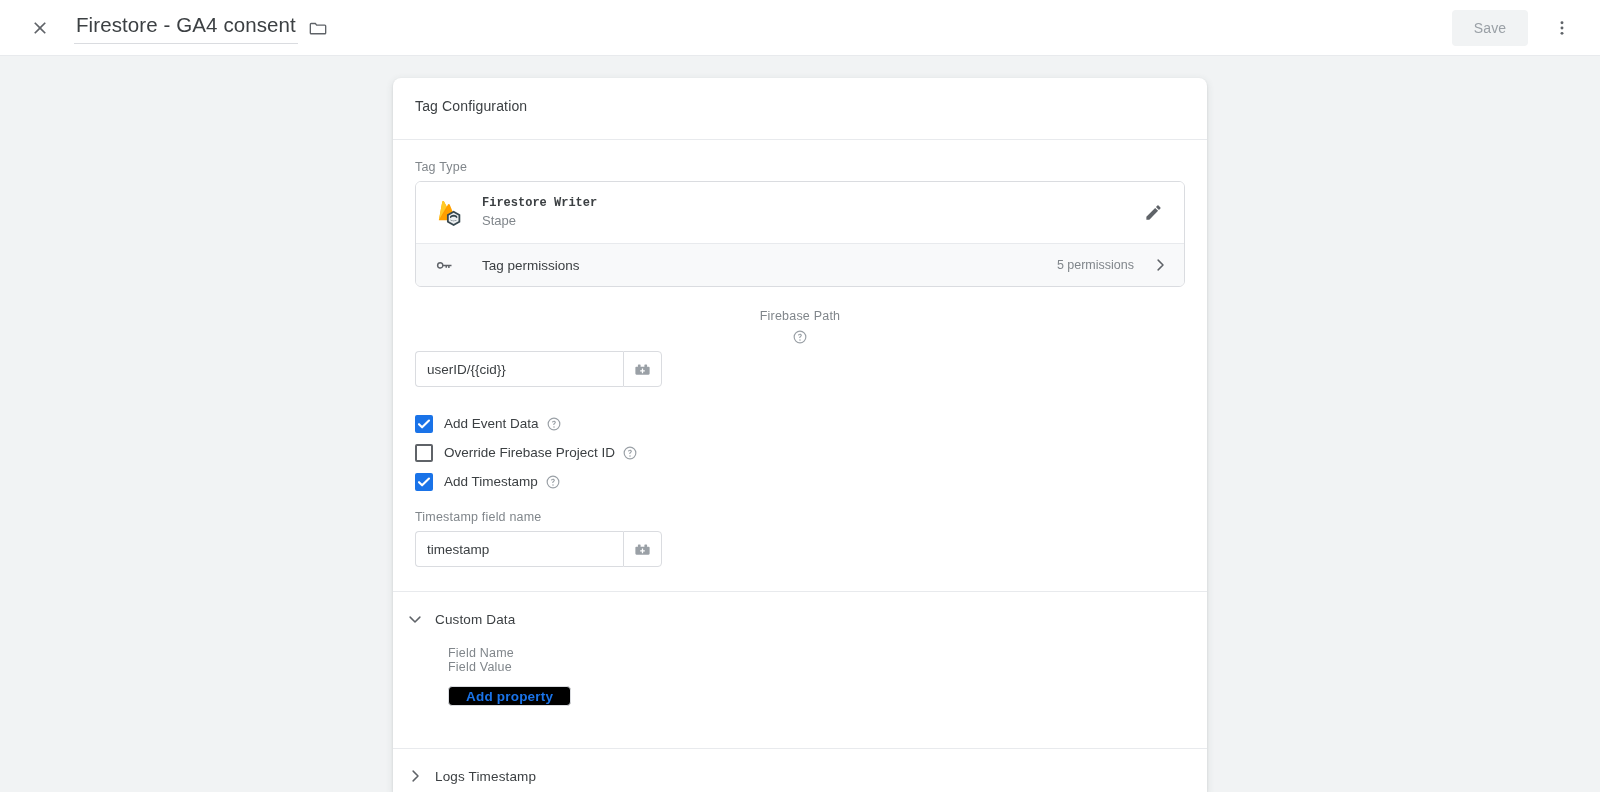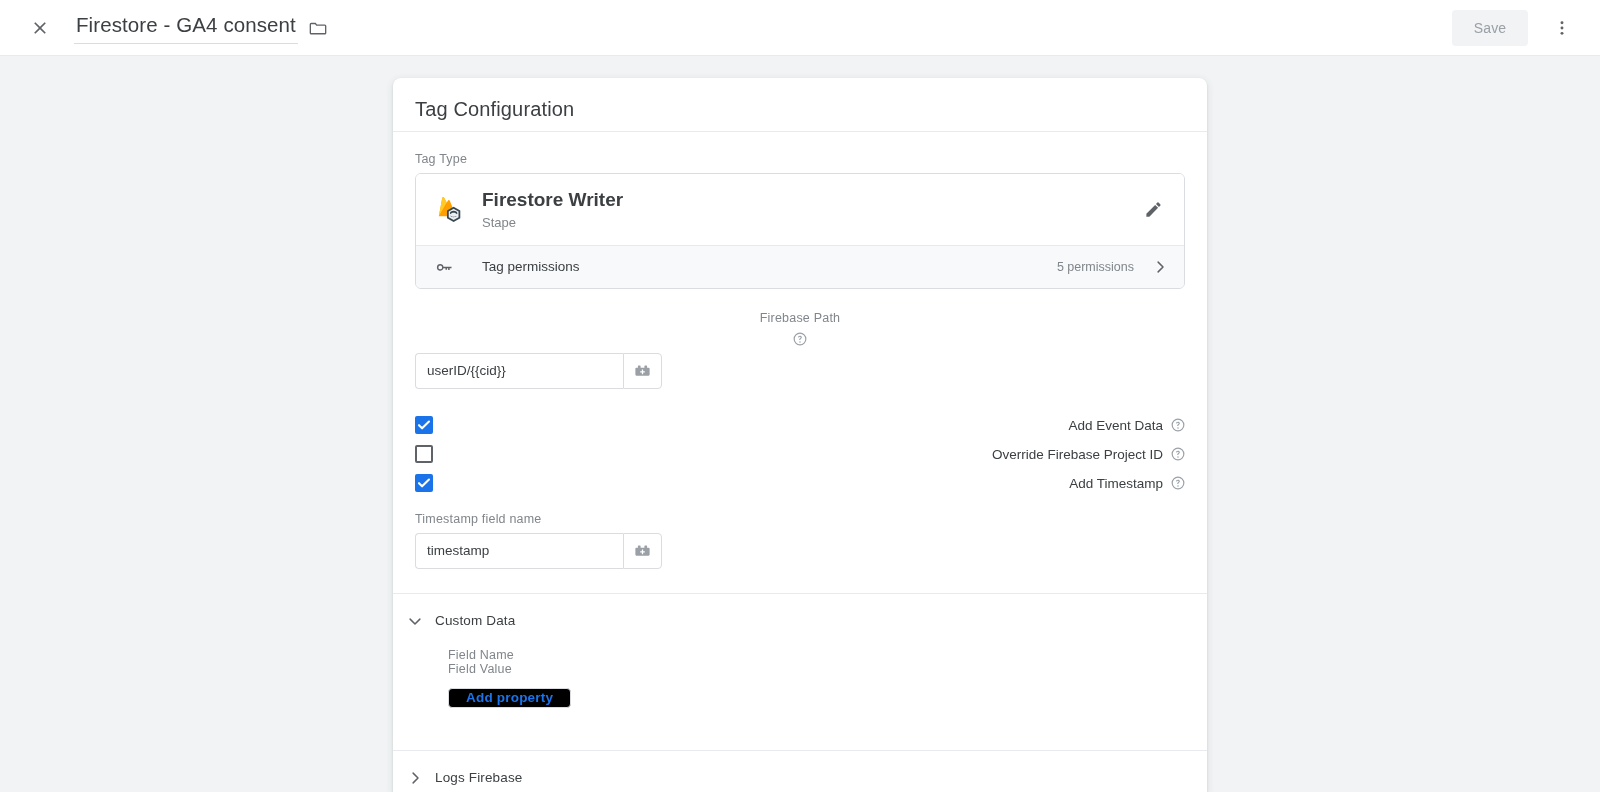--- a/index.html
+++ b/index.html
@@ -70,23 +70,23 @@
   }
   .card {
     width: 814px;
     margin-top: 22px;
     background: #ffffff;
     border-radius: 8px 8px 0 0;
     box-shadow: 0 1px 2px rgba(60,64,67,.15), 0 2px 6px 2px rgba(60,64,67,.07);
     overflow: hidden;
   }
   .card-head {
-    padding: 20px 22px 10px 22px;
+    padding: 20px 22px 25px 22px;
     border-bottom: 1px solid #e8eaed;
-    font-size: 20px;
+    font-size: 14px;
     color: #3c4043;
     letter-spacing: .15px;
   }
   .card-body { padding: 20px 22px 0 22px; }
 
   .field-label {
     font-size: 12.5px;
     color: #80868b;
     letter-spacing: .2px;
     display: flex;
@@ -103,21 +103,21 @@
   }
   .tagtype-main {
     display: flex;
     align-items: center;
     padding: 13px 14px 13px 17px;
     background: #fff;
     cursor: pointer;
   }
   .tt-icon { width: 30px; height: 30px; flex: none; margin-right: 19px; }
   .tt-text { flex: 1 1 auto; min-width: 0; }
-  .tt-name { font-size: 19px; font-weight: bold; color: #3c4043; line-height: 1.35; }
+  .tt-name { font-size: 12px; font-weight: bold; color: #3c4043; line-height: 1.35; font-family: Liberation Mono, monospace; }
   .tt-vendor { font-size: 13px; color: #80868b; line-height: 1.4; margin-top: 1px; }
   .tt-edit { width: 34px; height: 34px; display: flex; align-items: center; justify-content: center; border-radius: 50%; cursor: pointer; flex: none; }
 
   .perm-row {
     display: flex;
     align-items: center;
     padding: 11px 14px 11px 17px;
     background: #f8f9fa;
     border-top: 1px solid #e8eaed;
     cursor: pointer;
@@ -152,23 +152,22 @@
     cursor: pointer;
     flex: none;
   }
 
   
   .cb-list { margin-top: 22px; }
   .cb-row {
     display: flex;
     align-items: center;
     height: 29px;
-    gap: 26px;
-    cursor: pointer;
-    justify-content: space-between;
+    gap: 11px;
+    cursor: pointer;
   }
   .cb-box { width: 18px; height: 18px; flex: none; position: relative; }
   .cb-box .outline {
     position: absolute; inset: 0;
     border: 2px solid #5f6368;
     border-radius: 2px;
     background: #fff;
   }
   .cb-box.checked .outline { border-color: #1a73e8; background: #1a73e8; }
   .cb-box .tick {
@@ -399,18 +398,18 @@
         <button class="add-prop-btn">Add property</button>
       </div>
 
       <div class="section-split"></div>
       <div class="sec-head">
         <span class="chev">
           <svg width="18" height="18" viewBox="0 0 24 24">
             <path fill="none" stroke="#5f6368" stroke-width="2" stroke-linecap="round" stroke-linejoin="round" d="M9.5 5.5 16 12l-6.5 6.5"></path>
           </svg>
         </span>
-        <span class="sec-title">Logs Firebase</span>
+        <span class="sec-title">Logs Timestamp</span>
       </div>
 
     </div>
   </div>
 </div>
 
 </body></html>

